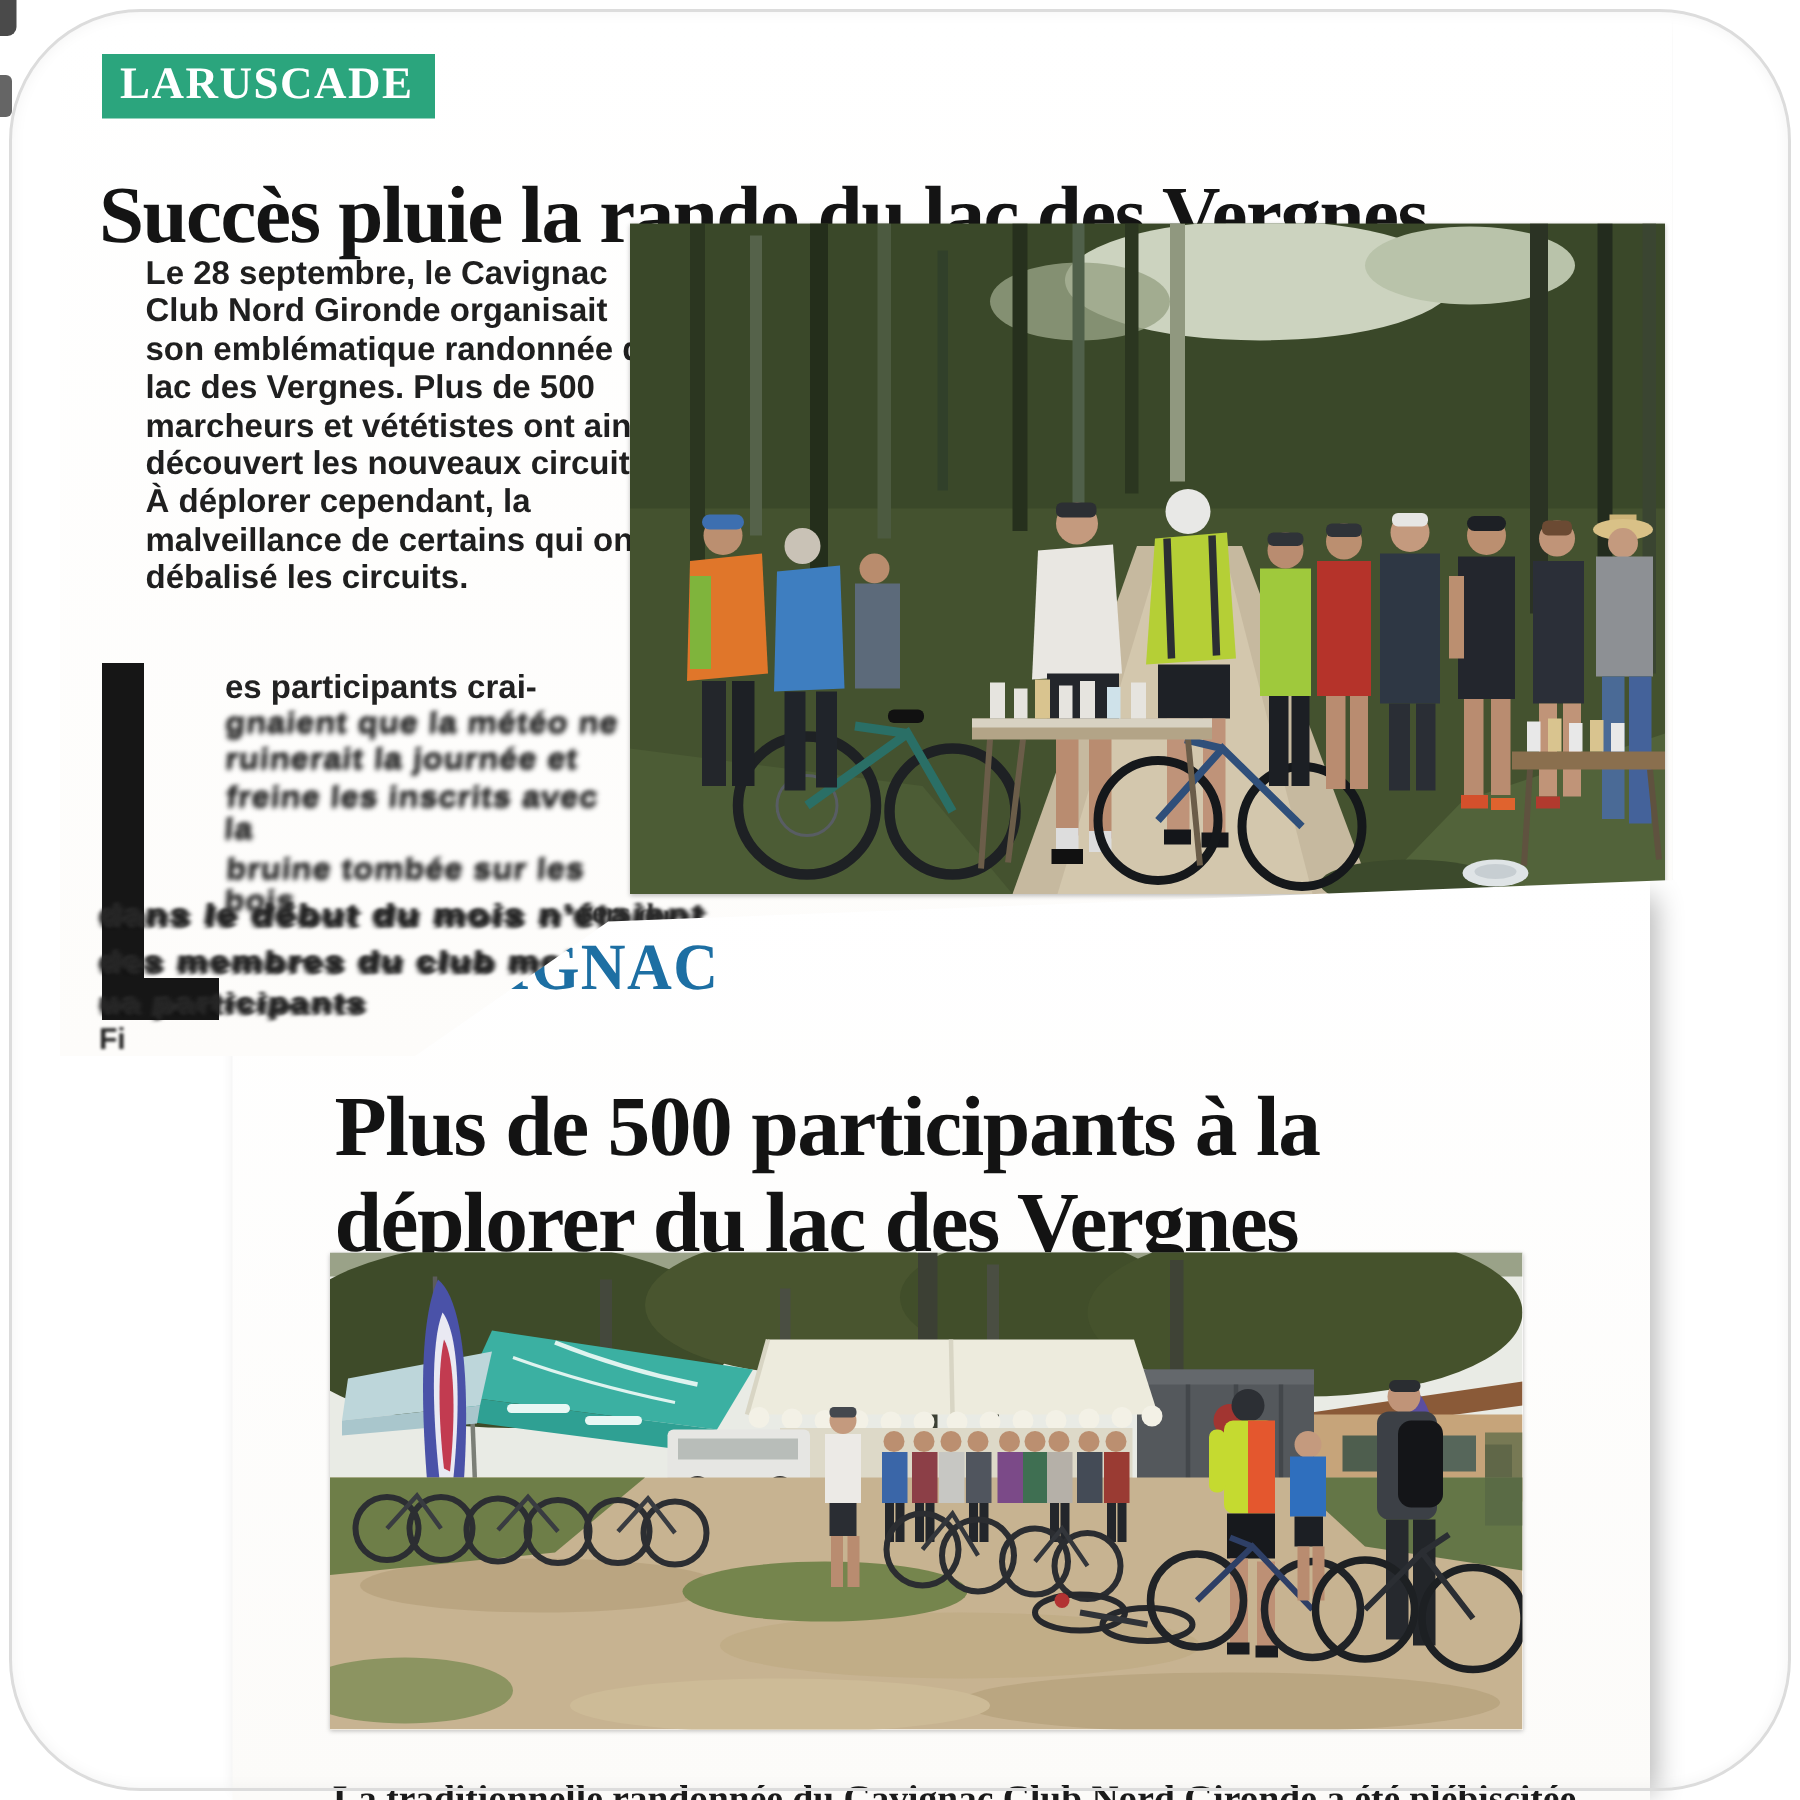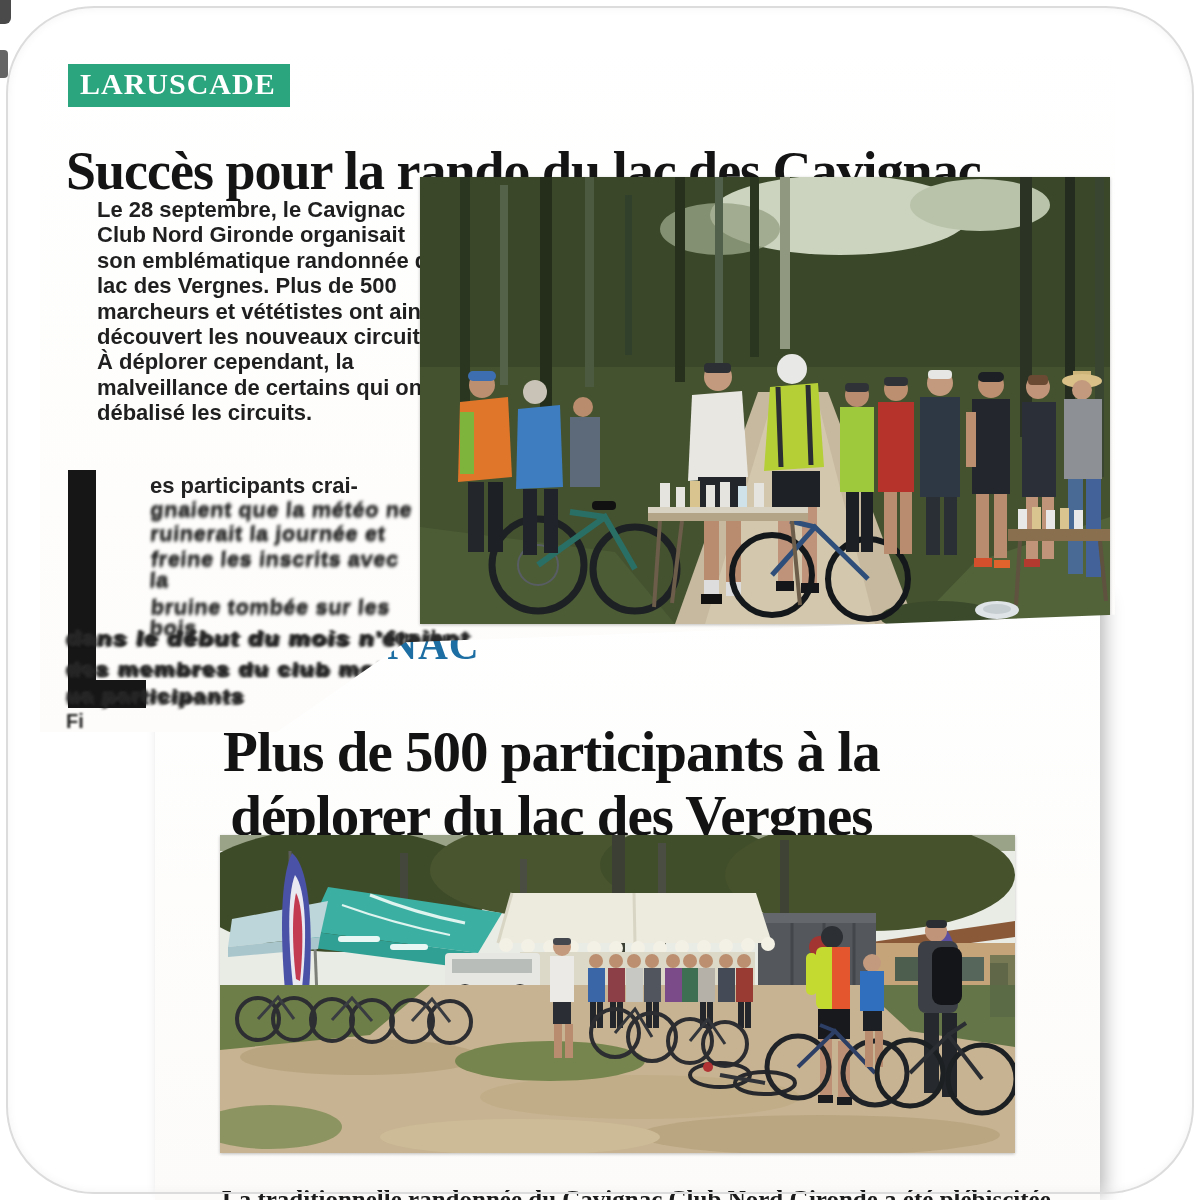--- a/index.html
+++ b/index.html
@@ -14,28 +14,28 @@
 
   
   .clip2{position:absolute;left:155px;top:585px;width:945px;height:615px;z-index:1;
          background:linear-gradient(180deg,#ffffff,#fcfbf9);
          box-shadow:12px 4px 18px -8px rgba(0,0,0,.30), -4px 0 10px -6px rgba(0,0,0,.12);}
   .kicker{position:absolute;left:95px;top:34px;font-family:"Liberation Serif",serif;
           font-weight:700;font-size:44px;color:#1d6fa3;letter-spacing:1px;
           transform:scaleX(.94);transform-origin:left;filter:blur(.3px);}
   .h2{position:absolute;left:68px;top:88px;font-family:"Liberation Serif",serif;
       font-weight:700;font-size:57px;line-height:64px;color:#131313;letter-spacing:-1px;
-      filter:blur(.3px);text-align:center;}
+      filter:blur(.3px);}
   .photo2{position:absolute;left:65px;top:250px;width:795px;height:318px;display:block;
           box-shadow:0 1px 3px rgba(0,0,0,.25);}
   .cap2{position:absolute;left:67px;top:576px;width:880px;font-family:"Liberation Serif",serif;
         font-weight:700;font-size:25px;color:#1b1b1b;filter:blur(.3px);}
 
   
-  .clip1{position:absolute;left:40px;top:42px;width:1075px;height:690px;z-index:2;
+  .clip1{position:absolute;left:40px;top:14px;width:1075px;height:690px;z-index:2;
          background:linear-gradient(180deg,#ffffff,#fdfcfa);
          clip-path:polygon(0 0,100% 0,100% 83%,34% 87%,22% 100%,0 100%);
          filter:drop-shadow(2px 4px 6px rgba(80,72,60,.35));}
   .tag{position:absolute;left:28px;top:22px;background:#2ba57d;color:#ffffff;
        font-family:"Liberation Serif",serif;font-weight:700;font-size:30px;
        letter-spacing:1px;padding:3px 14px 6px 12px;filter:blur(.3px);}
   .h1{position:absolute;left:26px;top:62px;width:1040px;font-family:"Liberation Serif",serif;
       font-weight:700;font-size:54px;color:#141414;letter-spacing:-1px;white-space:nowrap;
       filter:blur(.3px);}
   .lede{position:absolute;left:26px;top:133px;width:352px;font-weight:700;font-size:22px;
@@ -249,21 +249,21 @@
       <circle cx="762" cy="244" r="34" stroke="#1d2023" stroke-width="5" fill="none"></circle>
       <path d="M690,238 L728,200 L762,244 M728,200 L746,188" stroke="#2b2e33" stroke-width="4" fill="none"></path>
       <rect x="770" y="120" width="25" height="62" fill="#556645" opacity=".7"></rect>
     </svg>
 
     <p class="cap2">La traditionnelle randonnée du Cavignac Club Nord Gironde a été plébiscitée</p>
   </article>
 
   <article class="clip1">
     <div class="tag">LARUSCADE</div>
-    <h1 class="h1">Succès pour la rando du lac des Cavignac</h1>
+    <h1 class="h1">Succès pluie la rando du lac des Vergnes</h1>
     <p class="lede">Le 28 septembre, le Cavignac Club Nord Gironde organisait son emblématique randonnée du lac des Vergnes. Plus de 500 marcheurs et vététistes ont ainsi découvert les nouveaux circuits. À déplorer cependant, la malveillance de certains qui ont débalisé les circuits.</p>
 
     <svg class="photo1" viewBox="0 0 690 447" preserveAspectRatio="none">
       <rect x="0" y="0" width="690" height="447" fill="#44522f"></rect>
       <rect x="0" y="0" width="690" height="190" fill="#3a4829"></rect>
       <ellipse cx="420" cy="38" rx="130" ry="40" fill="#ccd3bf"></ellipse>
       <ellipse cx="560" cy="28" rx="70" ry="26" fill="#b9c3aa"></ellipse>
       <ellipse cx="300" cy="52" rx="60" ry="26" fill="#97a384" opacity=".8"></ellipse>
       <g>
         <rect x="40" y="0" width="10" height="230" fill="#2b3620"></rect>

